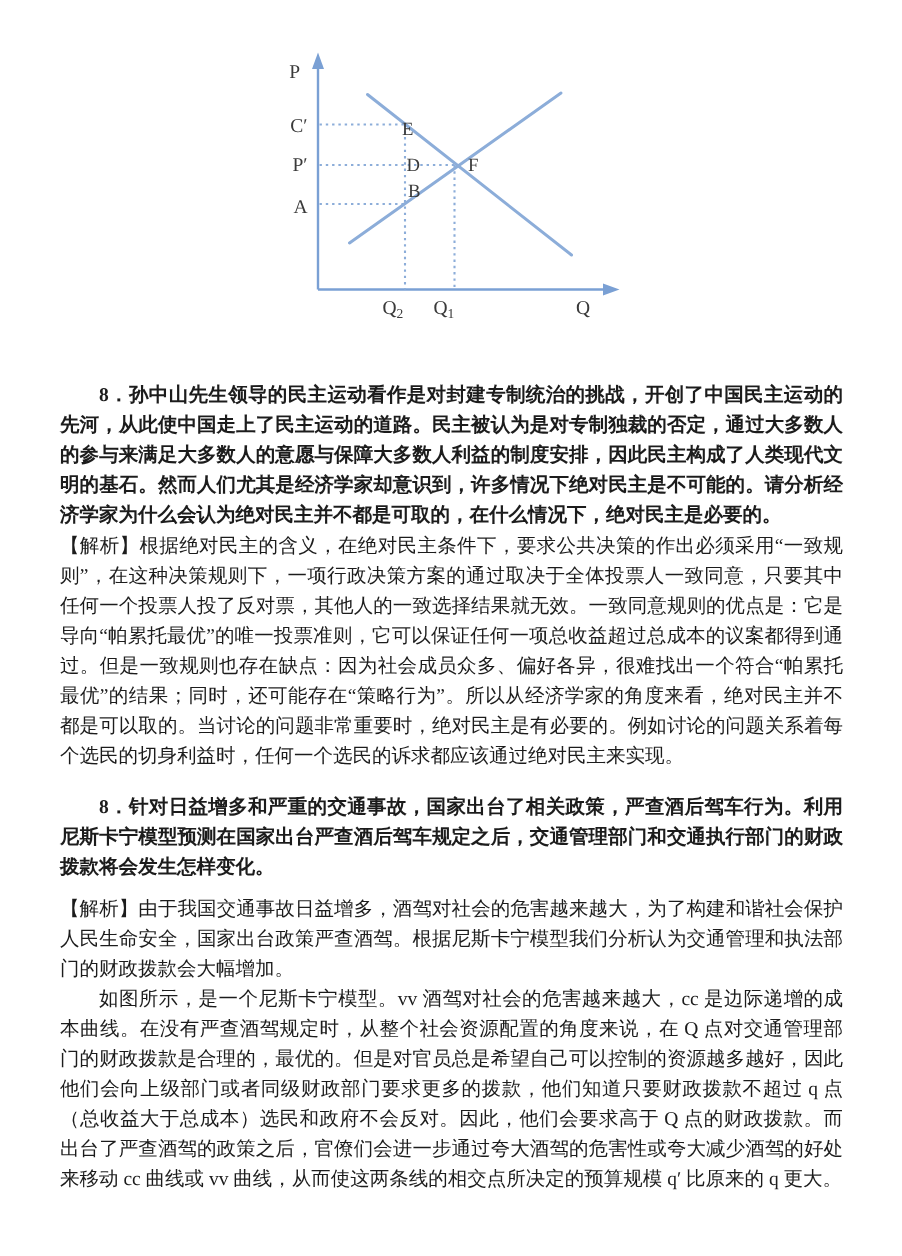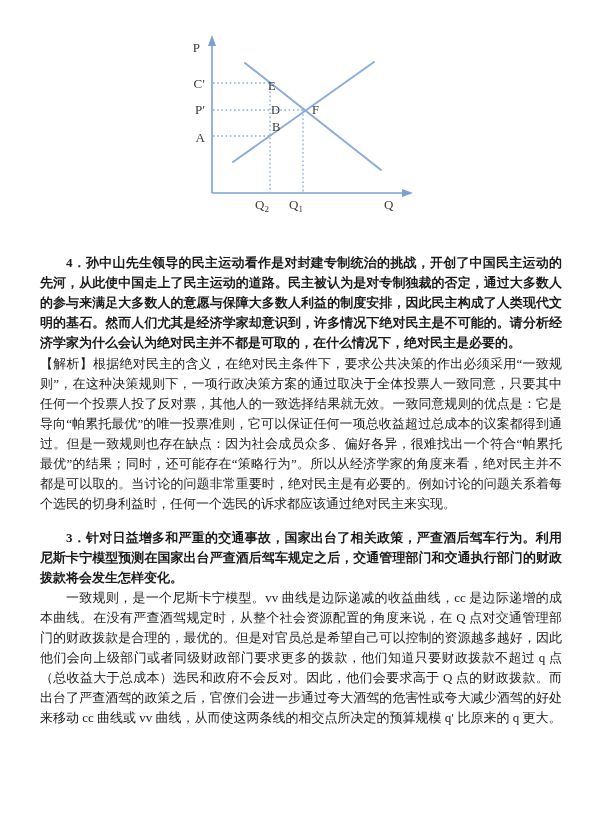--- a/index.html
+++ b/index.html
@@ -76,23 +76,24 @@
         <text x="384" y="209" fill="#3a3a3a" font-size="13">Q</text>
         <text x="268" y="90" fill="#3a3a3a" font-size="12.5">E</text>
         <text x="271" y="114" fill="#3a3a3a" font-size="12.5">D</text>
         <text x="272" y="131" fill="#3a3a3a" font-size="12.5">B</text>
         <text x="312" y="114" fill="#3a3a3a" font-size="12.5">F</text>
       </svg>
   </div>
 
   <div class="content">
 
-    <p class="question q4">4．孙中山先生领导的民主运动看作是对封建专制统治的挑战，开创了中国民主运动的先河，从此使中国走上了民主运动的道路。民主被认为是对专制独裁的否定，通过大多数人的参与来满足大多数人的意愿与保障大多数人利益的制度安排，因此民主构成了人类现代文明的基石。然而人们尤其是经济学家却意识到，许多情况下绝对民主是不可能的。请分析经济学家为什么会认为绝对民主并不都是可取的，在什么情况下，绝对民主是必要的。</p>
+    <p class="question q4">8．孙中山先生领导的民主运动看作是对封建专制统治的挑战，开创了中国民主运动的先河，从此使中国走上了民主运动的道路。民主被认为是对专制独裁的否定，通过大多数人的参与来满足大多数人的意愿与保障大多数人利益的制度安排，因此民主构成了人类现代文明的基石。然而人们尤其是经济学家却意识到，许多情况下绝对民主是不可能的。请分析经济学家为什么会认为绝对民主并不都是可取的，在什么情况下，绝对民主是必要的。</p>
 
     <p class="a4"><span>【解析】</span><span>根据绝对民主的含义，在绝对民主条件下，要求公共决策的作出必须采用“一致规则”，在这种决策规则下，一项行政决策方案的通过取决于全体投票人一致同意，只要其中任何一个投票人投了反对票，其他人的一致选择结果就无效。一致同意规则的优点是：它是导向“帕累托最优”的唯一投票准则，它可以保证任何一项总收益超过总成本的议案都得到通过。但是一致规则也存在缺点：因为社会成员众多、偏好各异，很难找出一个符合“帕累托最优”的结果；同时，还可能存在“策略行为”。所以从经济学家的角度来看，绝对民主并不都是可以取的。当讨论的问题非常重要时，绝对民主是有必要的。例如讨论的问题关系着每个选民的切身利益时，任何一个选民的诉求都应该通过绝对民主来实现。</span></p>
 
-    <p class="question q5">3．针对日益增多和严重的交通事故，国家出台了相关政策，严查酒后驾车行为。利用尼斯卡宁模型预测在国家出台严查酒后驾车规定之后，交通管理部门和交通执行部门的财政拨款将会发生怎样变化。</p>
+    <p class="question q5">8．针对日益增多和严重的交通事故，国家出台了相关政策，严查酒后驾车行为。利用尼斯卡宁模型预测在国家出台严查酒后驾车规定之后，交通管理部门和交通执行部门的财政拨款将会发生怎样变化。</p>
 
+    <p class="a5p1"><span>【解析】</span><span>由于我国交通事故日益增多，酒驾对社会的危害越来越大，为了构建和谐社会保护人民生命安全，国家出台政策严查酒驾。根据尼斯卡宁模型我们分析认为交通管理和执法部门的财政拨款会大幅增加。</span></p>
 
-    <p class="a5p2">一致规则，是一个尼斯卡宁模型。vv 曲线是边际递减的收益曲线，cc 是边际递增的成本曲线。在没有严查酒驾规定时，从整个社会资源配置的角度来说，在 Q 点对交通管理部门的财政拨款是合理的，最优的。但是对官员总是希望自己可以控制的资源越多越好，因此他们会向上级部门或者同级财政部门要求更多的拨款，他们知道只要财政拨款不超过 q 点（总收益大于总成本）选民和政府不会反对。因此，他们会要求高于 Q 点的财政拨款。而出台了严查酒驾的政策之后，官僚们会进一步通过夸大酒驾的危害性或夸大减少酒驾的好处来移动 cc 曲线或 vv 曲线，从而使这两条线的相交点所决定的预算规模 q′ 比原来的 q 更大。</p>
+    <p class="a5p2">如图所示，是一个尼斯卡宁模型。vv 酒驾对社会的危害越来越大，cc 是边际递增的成本曲线。在没有严查酒驾规定时，从整个社会资源配置的角度来说，在 Q 点对交通管理部门的财政拨款是合理的，最优的。但是对官员总是希望自己可以控制的资源越多越好，因此他们会向上级部门或者同级财政部门要求更多的拨款，他们知道只要财政拨款不超过 q 点（总收益大于总成本）选民和政府不会反对。因此，他们会要求高于 Q 点的财政拨款。而出台了严查酒驾的政策之后，官僚们会进一步通过夸大酒驾的危害性或夸大减少酒驾的好处来移动 cc 曲线或 vv 曲线，从而使这两条线的相交点所决定的预算规模 q′ 比原来的 q 更大。</p>
 
   </div>
 </div>
 
 </body></html>

